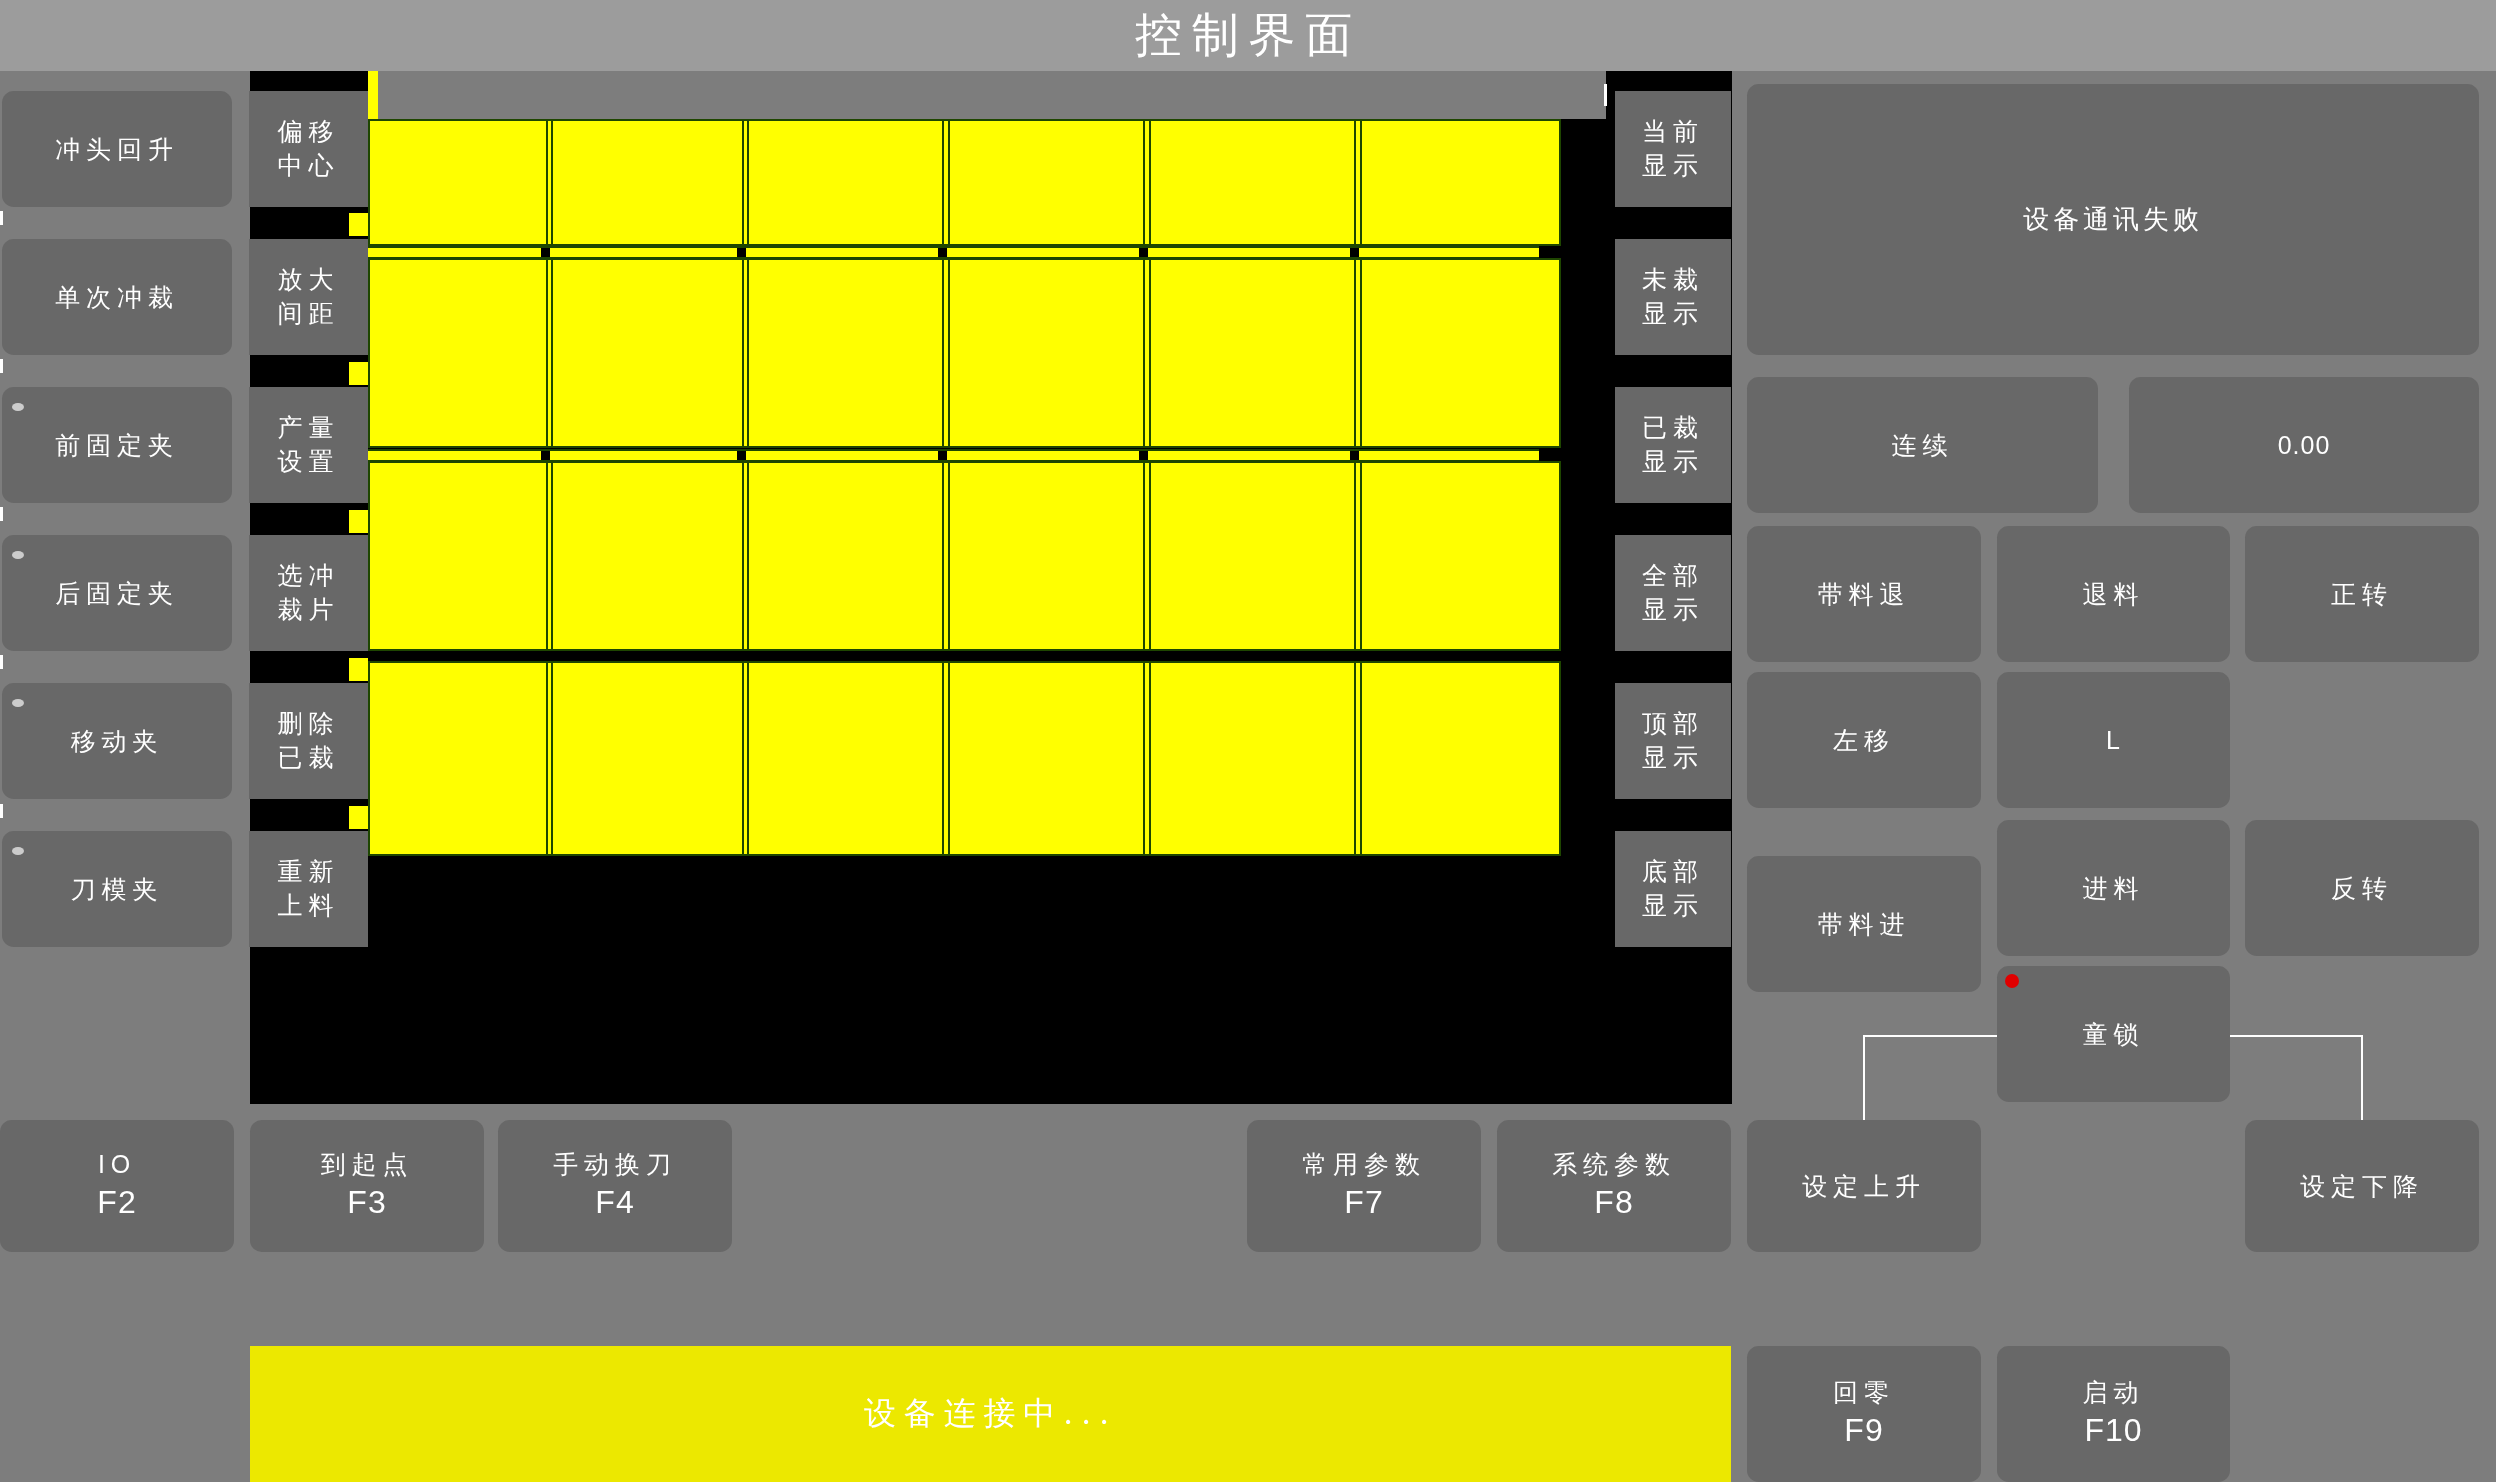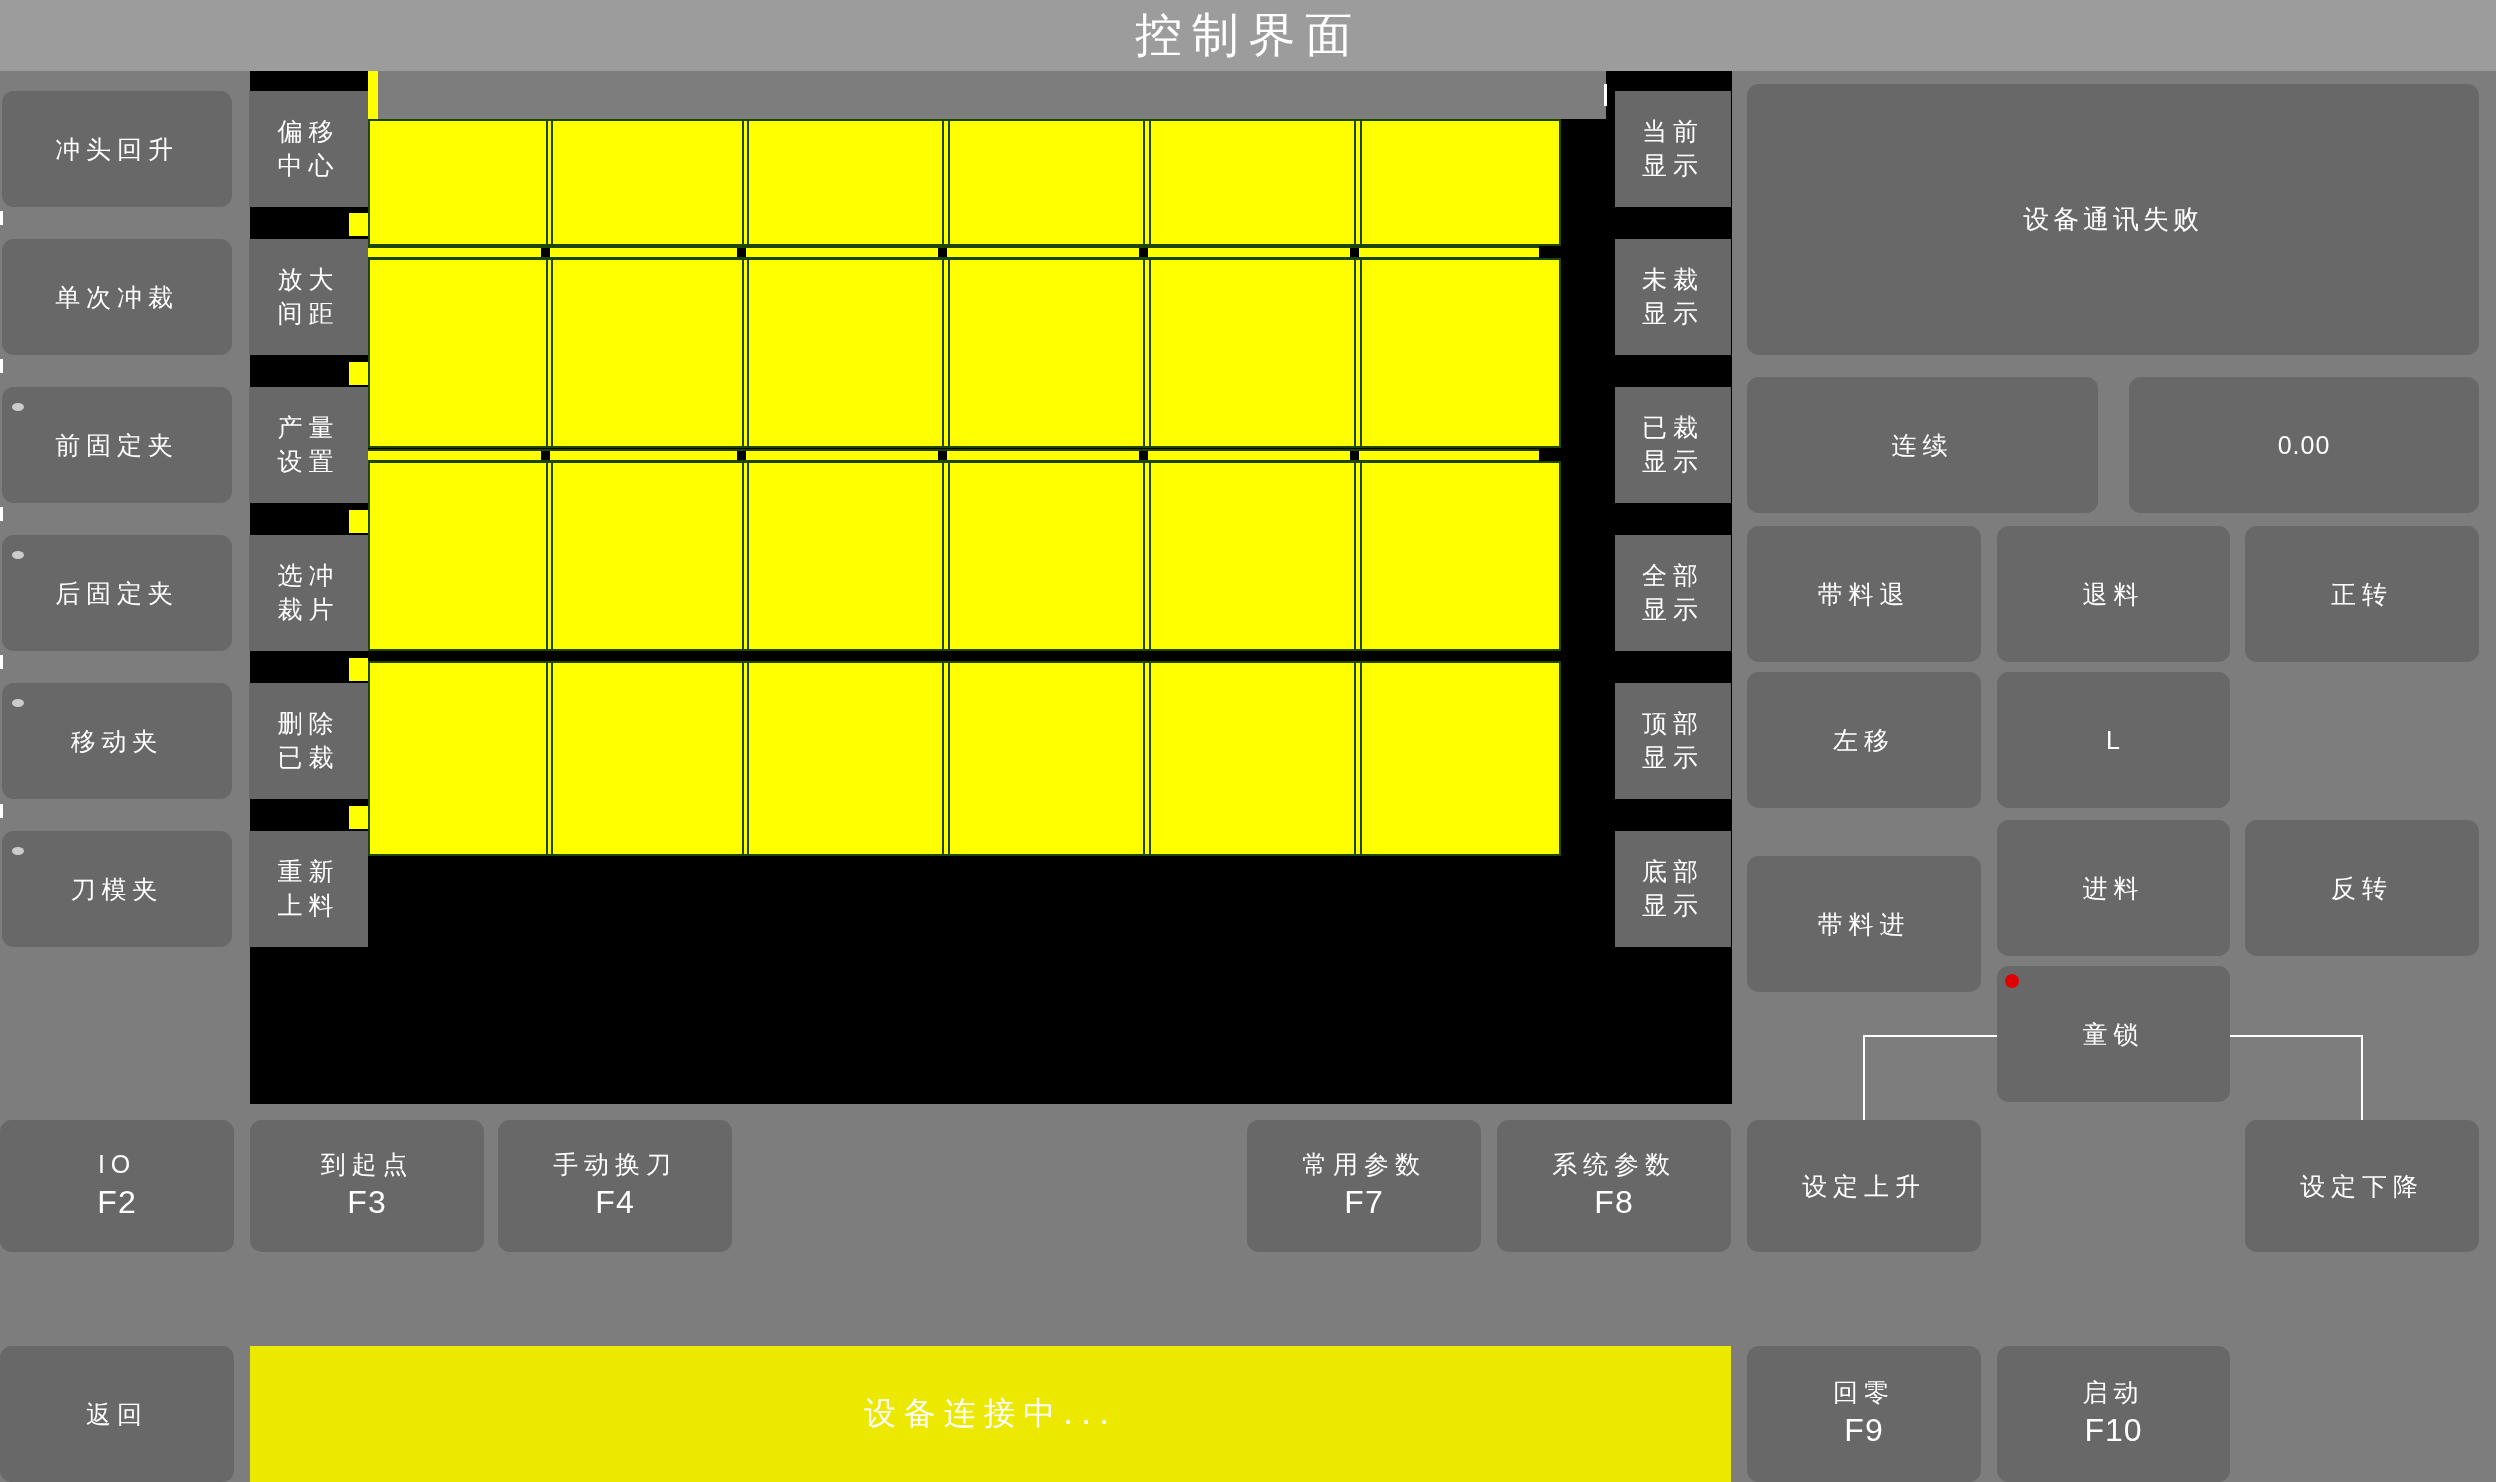--- a/index.html
+++ b/index.html
@@ -275,23 +275,20 @@
     <span>系统参数</span>
     <span class="fk">F8</span>
   </div>
   <div class="btn" style="left:1747px;top:1120px;width:234px;height:132px;z-index:7">
     <span>设定上升</span>
   </div>
   <div class="btn" style="left:2245px;top:1120px;width:234px;height:132px;z-index:7">
     <span>设定下降</span>
   </div>
 
-  <div class="btn" style="left:0;top:1346px;width:234px;height:136px">
-    <span>返回</span>
-  </div>
   <div id="statusbar">
     <span>设备连接中...</span>
   </div>
   <div class="btn two" style="left:1747px;top:1346px;width:234px;height:136px">
     <span>回零</span>
     <span class="fk">F9</span>
   </div>
   <div class="btn two" style="left:1997px;top:1346px;width:233px;height:136px">
     <span>启动</span>
     <span class="fk">F10</span>

